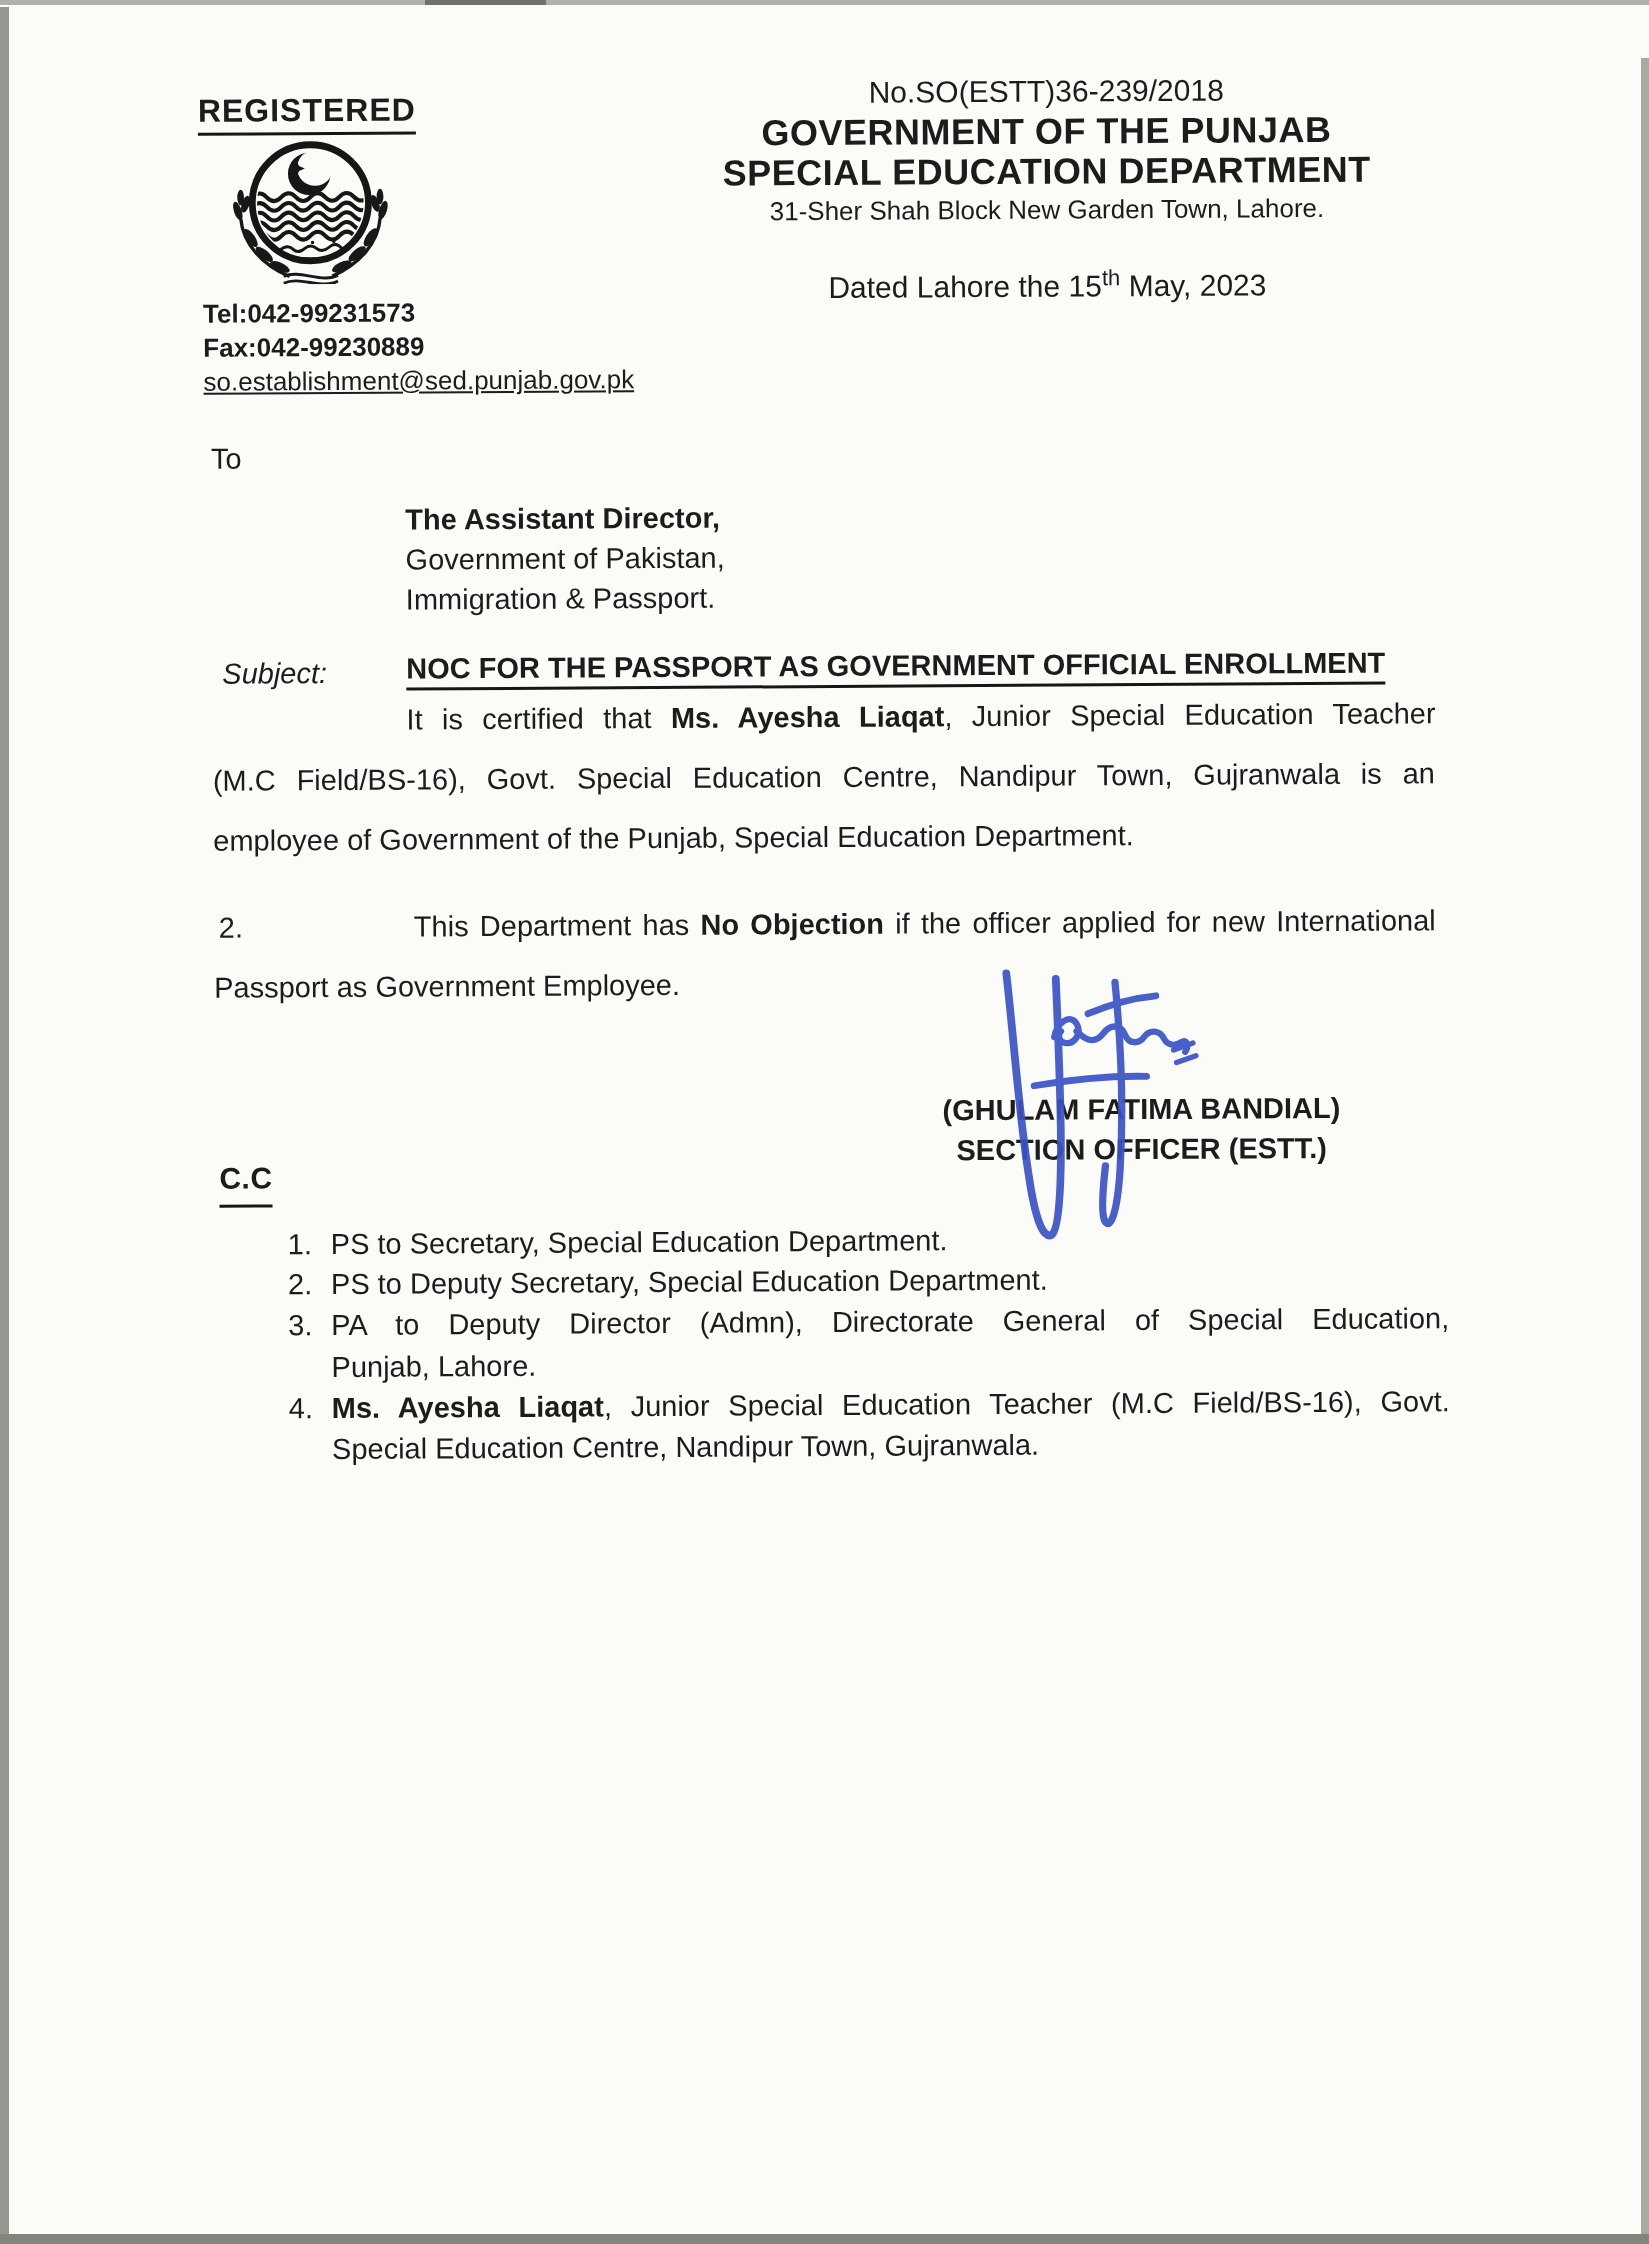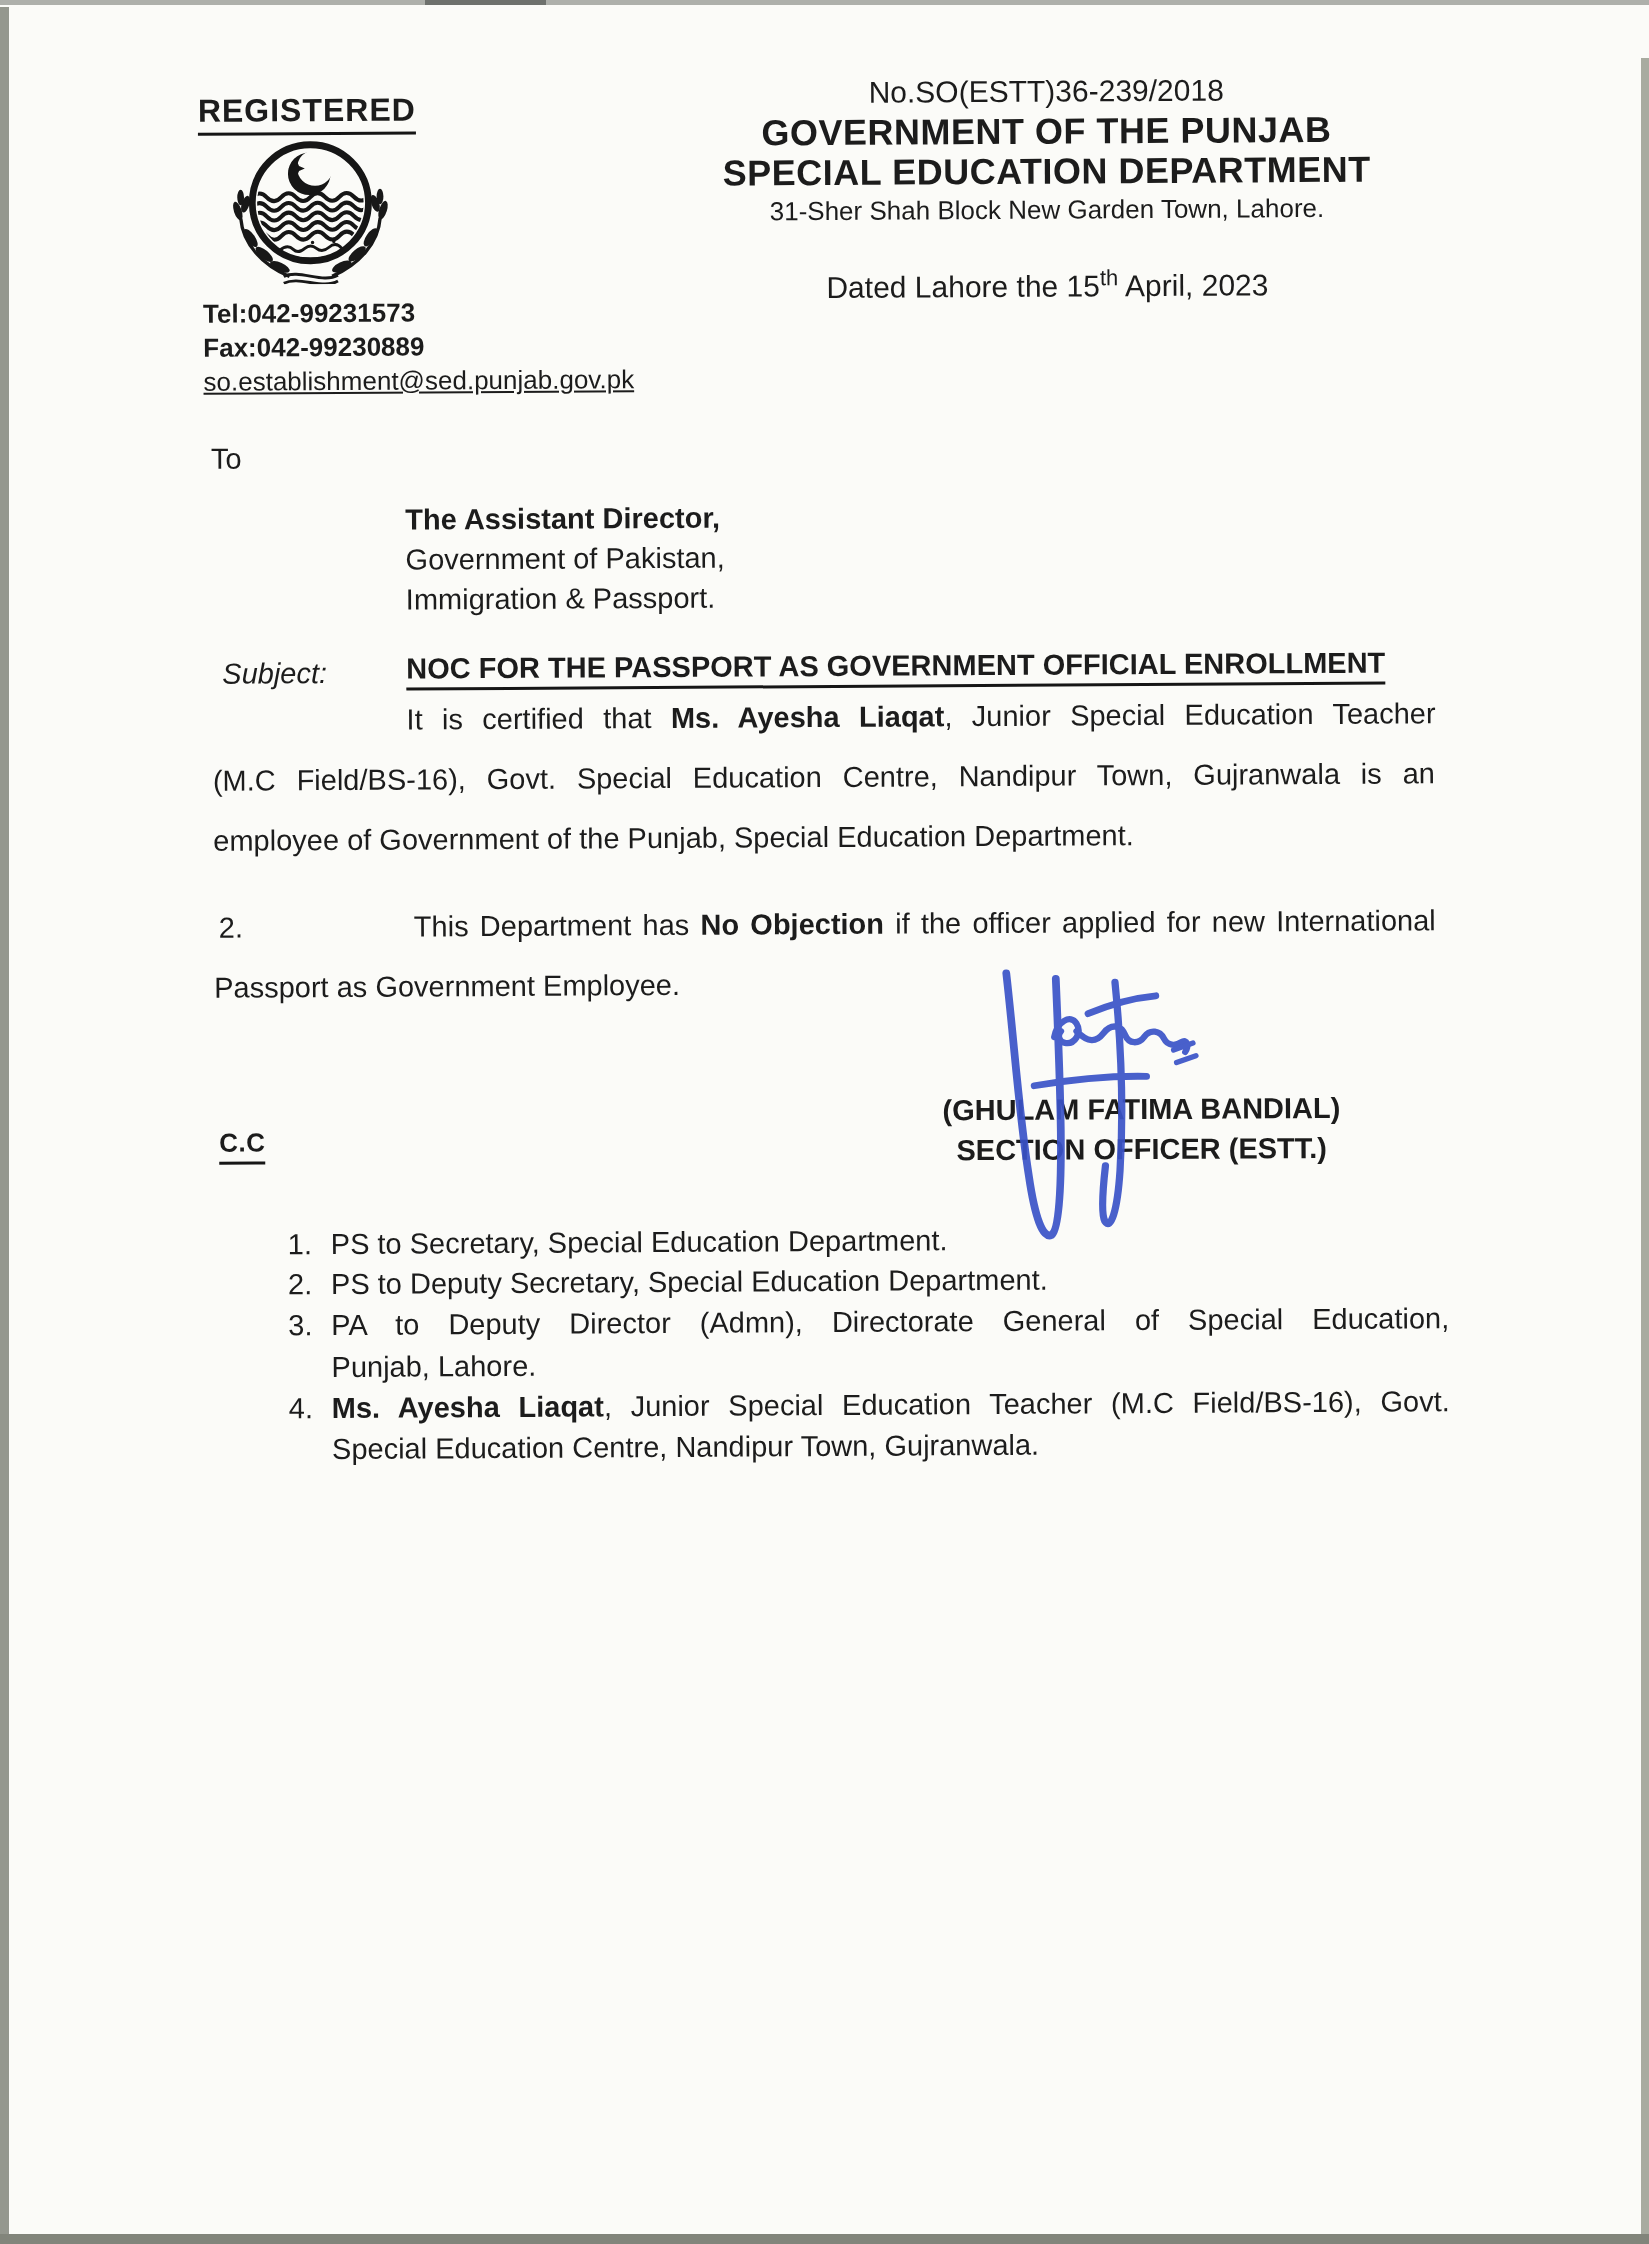--- a/index.html
+++ b/index.html
@@ -24,22 +24,22 @@
   .govt,.dept{font-size:36px;font-weight:bold;line-height:40px;letter-spacing:0.5px;}
   .addr{font-size:26px;margin-top:2.9px;}
   .dateline{left:679px;top:271px;width:747px;text-align:center;font-size:30px;}
   .dateline sup{font-size:22px;vertical-align:super;line-height:0;}
   .body30{font-size:29px;white-space:nowrap;}
   .jline{font-size:29px;white-space:normal;}
   .subject-title{
     font-weight:bold;border-bottom:3.4px solid #161616;padding-bottom:1.9px;
   }
   .cc{
-    left:219px;top:1124px;font-size:26px;font-weight:bold;
-    border-bottom:3.4px solid #161616;padding-bottom:3px;letter-spacing:0.5px;
+    left:219px;top:1158px;font-size:30px;font-weight:bold;
+    border-bottom:3.4px solid #161616;padding-bottom:9px;letter-spacing:0.5px;
   }
   .signame{left:932px;width:419px;text-align:center;font-size:29px;font-weight:bold;}
   
   .edge{position:absolute;z-index:5;}
   .edge-top{left:0;top:0;width:1650px;height:4.9px;background:#aeb0ab;}
   .edge-top-dark{left:425px;top:0;width:121px;height:4.9px;background:#6e716d;}
   .edge-left{left:0;top:6.8px;width:8.7px;height:2238px;background:#94978e;}
   .edge-right{left:1641px;top:58px;width:8.7px;height:2186px;background:#a8aba0;}
   .edge-bottom{left:0;top:2234px;width:1650px;height:10.7px;background:#82857b;}
   svg{display:block;}
@@ -110,21 +110,21 @@
     <div class="email">so.establishment@sed.punjab.gov.pk</div>
   </div>
 
   <div class="abs hdrblock">
     <div class="refno">No.SO(ESTT)36-239/2018</div>
     <div class="govt">GOVERNMENT OF THE PUNJAB</div>
     <div class="dept">SPECIAL EDUCATION DEPARTMENT</div>
     <div class="addr">31-Sher Shah Block New Garden Town, Lahore.</div>
   </div>
 
-  <div class="abs dateline"><span>Dated Lahore the 15</span><sup>th</sup><span> April, 2023</span></div>
+  <div class="abs dateline"><span>Dated Lahore the 15</span><sup>th</sup><span> May, 2023</span></div>
 
   <div class="abs body30" style="left:215px;top:439px;text-align:center;">To</div>
   <div class="abs" style="left:409px;top:497px;font-size:29px;line-height:40px;">
     <div class="b">The Assistant Director,</div>
     <div>Government of Pakistan,</div>
     <div>Immigration &amp; Passport.</div>
   </div>
 
   <div class="abs body30" style="left:225px;top:654px;font-style:italic;">Subject:</div>
   <div class="abs body30 subject-title" style="left:409px;top:650px;">NOC FOR THE PASSPORT AS GOVERNMENT OFFICIAL ENROLLMENT</div>

